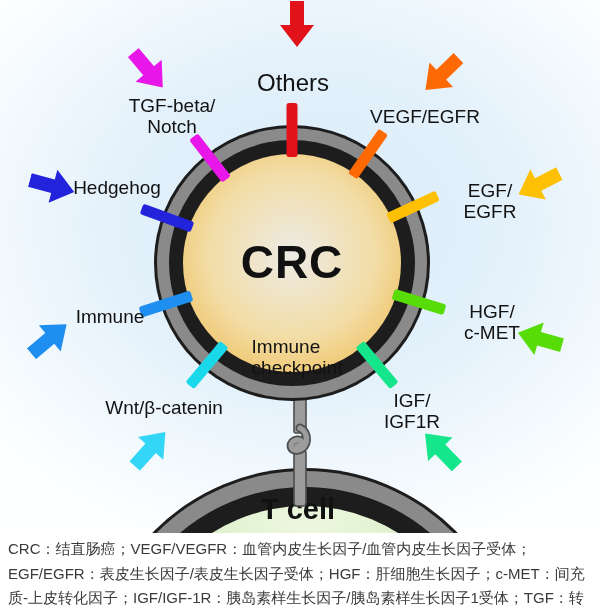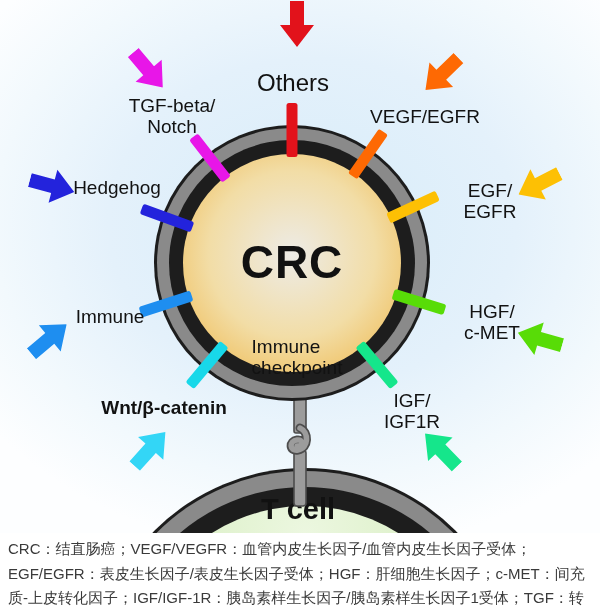--- a/index.html
+++ b/index.html
@@ -117,21 +117,21 @@
           </svg>
         </div>
         <div class="plabel" style="left: 412px; top: 411px;">IGF/
 IGF1R</div>
         <div class="tick" style="left: 206.509px; top: 364.884px; background: rgb(24, 216, 233); transform: translate(-50%, -50%) rotate(-230deg);"></div>
         <div class="arrow" style="left: 150px; top: 449px; transform: translate(-50%, -50%) rotate(-48deg);">
           <svg width="46" height="38" viewBox="0 0 46 38">
             <path d="M0 12 H24 V2 L46 19 L24 36 V26 H0 Z" fill="#33d6f6"></path>
           </svg>
         </div>
-        <div class="plabel" style="left: 164px; top: 408px; font-weight: bold;">Wnt/β-catenin</div>
+        <div class="plabel" style="left: 164px; top: 408px;">Wnt/β-catenin</div>
         <div class="tick" style="left: 165.509px; top: 304.099px; background: rgb(30, 142, 240); transform: translate(-50%, -50%) rotate(-198deg);"></div>
         <div class="arrow" style="left: 49px; top: 339px; transform: translate(-50%, -50%) rotate(-40deg);">
           <svg width="46" height="38" viewBox="0 0 46 38">
             <path d="M0 12 H24 V2 L46 19 L24 36 V26 H0 Z" fill="#1e8ef0"></path>
           </svg>
         </div>
         <div class="plabel" style="left: 110px; top: 317px;">Immune</div>
         <div class="tick" style="left: 167.021px; top: 217.511px; background: rgb(35, 35, 220); transform: translate(-50%, -50%) rotate(-160deg);"></div>
         <div class="arrow" style="left: 52px; top: 186px; transform: translate(-50%, -50%) rotate(15deg);">
           <svg width="46" height="38" viewBox="0 0 46 38">

